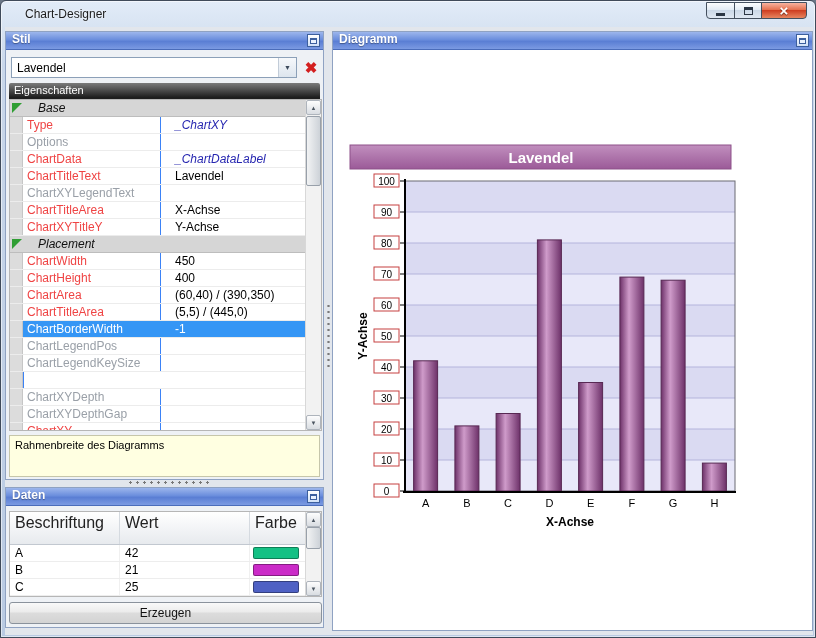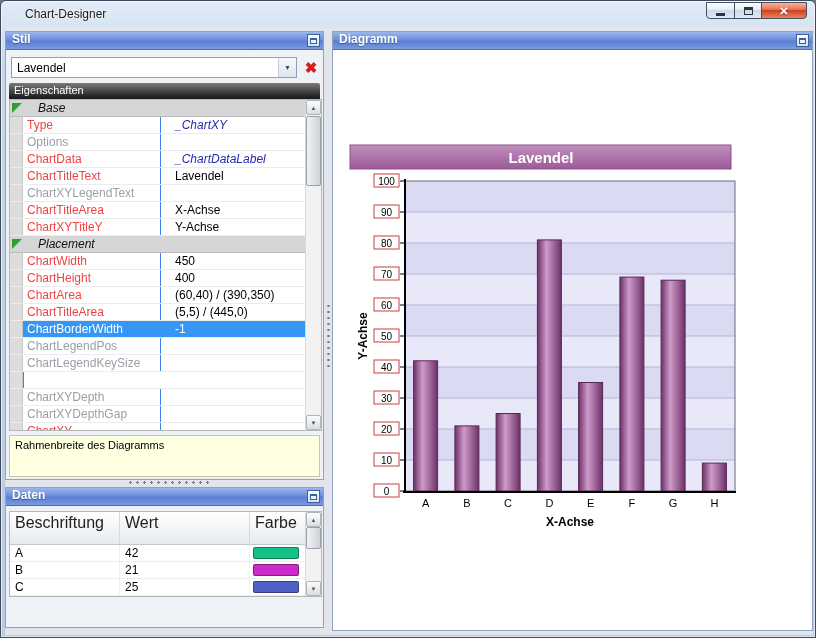--- a/index.html
+++ b/index.html
@@ -314,20 +314,21 @@
           <div class="sb-btn up">
             <span>▲</span>
           </div>
           <div class="sb-thumb daten-thumb"></div>
           <div class="sb-btn down">
             <span>▼</span>
           </div>
         </div>
       </div>
 
+      <div class="generate-btn">Erzeugen</div>
     </div>
 
     <div class="vsplit"></div>
 
     <div class="panel diagramm">
       <div class="panel-header">
         <span>Diagramm</span>
         <div class="collapse-btn">
           <span class="collapse-glyph"></span>
         </div>

